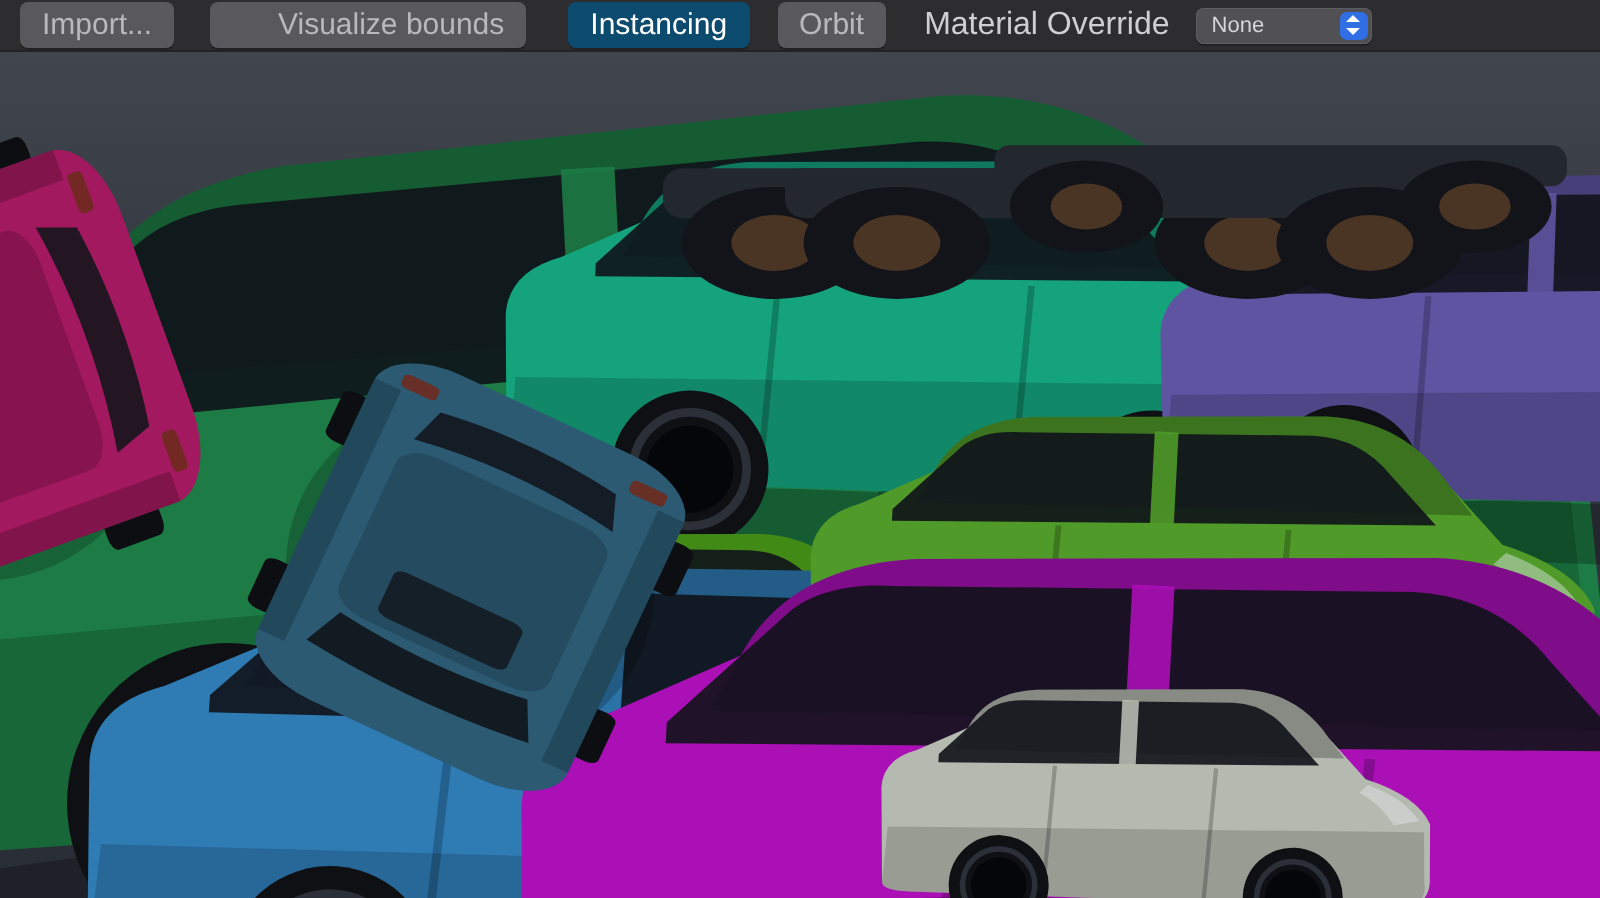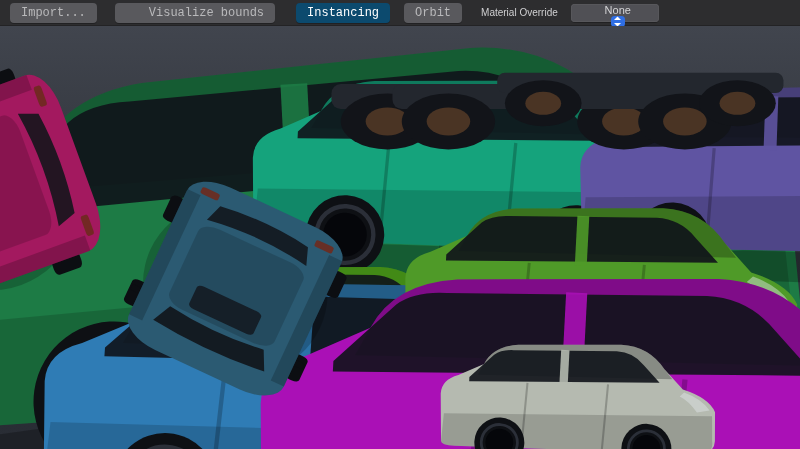--- a/index.html
+++ b/index.html
@@ -10,35 +10,34 @@
     background:#2c2c2e;
   }
   
   .toolbar{
     height:26px;display:flex;align-items:center;
     background:#2d2d2f;border-bottom:1px solid #232325;
     padding:0 10px;gap:11px;
   }
   .tbtn{
     background:#59595d;color:#b9b9bb;border:none;border-radius:4px;
-    font-family:Liberation Mono, monospace;font-size:12px;line-height:1;
+    font-family:Liberation Sans, sans-serif;font-size:15px;line-height:1;
     padding:4px 11px;cursor:pointer;white-space:nowrap;
     box-shadow:0 1px 0 rgba(0,0,0,.25);
   }
   .tbtn.active{background:#0c4a6e;color:#ffffff;text-align:right;}
   .tbtn-visualize{margin-left:7px;padding-left:34px;}
   .tbtn-instancing{margin-left:10px;}
   .tbtn-orbit{margin-left:3px;}
-  .mo-label{color:#cfcfd1;font-size:10px;margin-left:8px;white-space:nowrap;}
+  .mo-label{color:#cfcfd1;font-size:16px;margin-left:8px;white-space:nowrap;}
   .dropdown{
     width:88px;height:18px;background:#505055;border-radius:4px;
     display:flex;align-items:center;justify-content:space-between;
     padding:0 2px 0 8px;cursor:pointer;margin-left:2px;
     box-shadow:0 1px 0 rgba(0,0,0,.25), inset 0 0 0 0.5px #5e5e62;
-    flex-direction:column;
   }
   .dropdown .val{color:#d6d6d8;font-size:11px;}
   .stepper{
     width:14px;height:14px;background:#2f6ee3;border-radius:3.5px;
     display:flex;align-items:center;justify-content:center;
   }
   
   .viewport{
     position:relative;width:800px;height:423px;overflow:hidden;
     background:linear-gradient(180deg,#41454e 0%,#383c44 22%,#30343c 55%,#282c34 100%);

